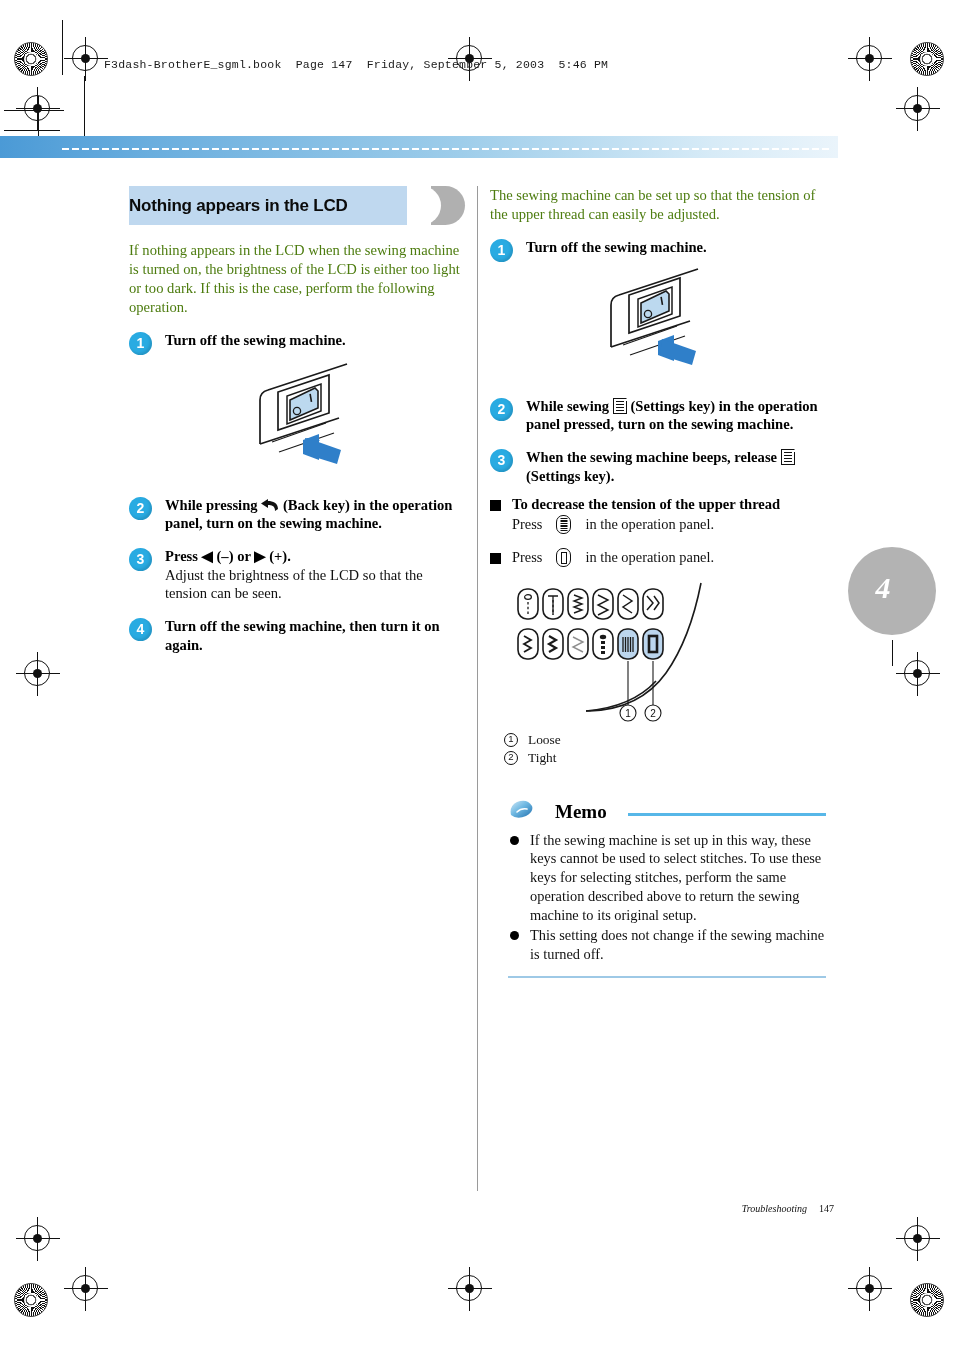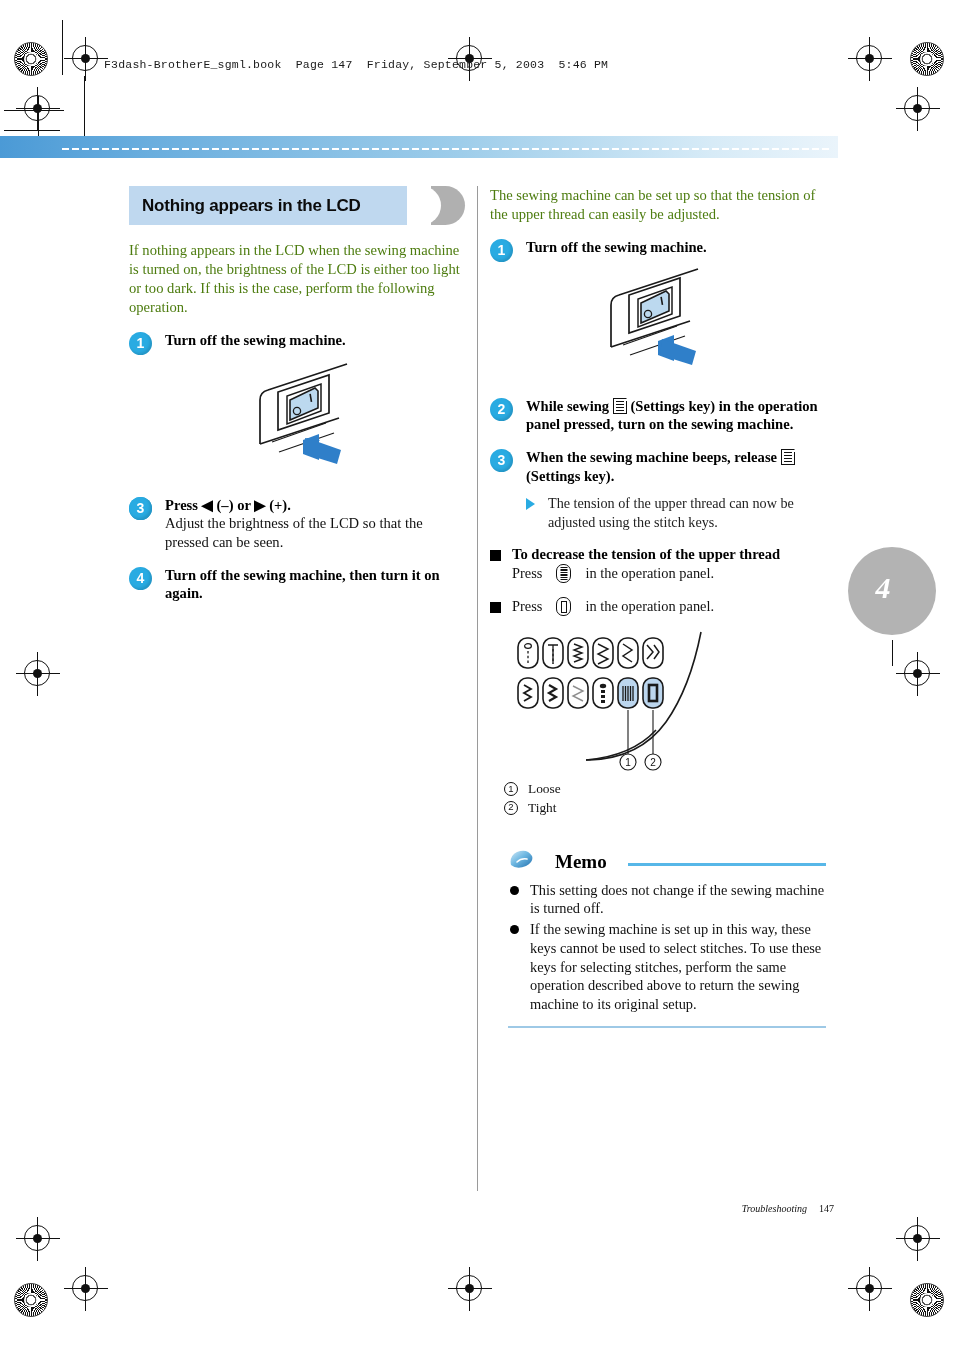--- a/index.html
+++ b/index.html
@@ -60,21 +60,21 @@
   .col-left  { position:absolute; left:129px; top:186px; width:336px; }
   .col-right { position:absolute; left:490px; top:186px; width:336px; }
   .col-divider {
     position:absolute; left:477px; top:186px; width:1px; height:1005px;
     background:#9a9a9a;
   }
 
   
   .heading { position:relative; height:auto; margin-bottom:16px; }
   .heading-bar {
-    background:#bfd8ef; padding:9px 12px 9px 13px;
+    background:#bfd8ef; padding:9px 12px 9px 0;
     min-height:37px; display:flex; align-items:center;
     border-radius:0;
   }
   .heading-bar h2 {
     margin:0; font-size:17px; font-weight:bold; line-height:1.24;
     font-family:"Liberation Sans", sans-serif; color:#0b0b0b;
     letter-spacing:-0.2px;
   }
   .chev {
     position:absolute; top:0; height:100%; width:34px;
@@ -332,26 +332,35 @@
       <g>
         <path d="M207 104 L185 90 L191 84 L176 82 L178 96 L184 90 L205 104 Z" fill="#2f7fc9"></path>
         <path d="M178 82 L176 98 L208 108 L212 94 Z" fill="#2f7fc9"></path>
         <path d="M174 84 L190 78 L190 104 L174 98 Z" fill="#2f7fc9"></path>
       </g>
     </svg>
   </div>
 
   <div class="step" style="margin-bottom:14px;">
     <div class="step-num">2</div>
+    <div class="step-title">
+      <span>While pressing</span>
+      <span class="backkey">
+        <svg width="18" height="14" viewBox="0 0 18 14" xmlns="http://www.w3.org/2000/svg">
+          <path d="M17 10 C17 4 12 2 7 2 L7 0 L0 4.5 L7 9 L7 6 C11 6 14 7 14 12 Z" fill="#111"></path>
+        </svg>
+      </span>
+      <span>(Back key) in the operation panel, turn on the sewing machine.</span>
+    </div>
   </div>
 
   <div class="step" style="margin-bottom:14px;">
     <div class="step-num">3</div>
     <div class="step-title">Press ◀ (–) or ▶ (+).</div>
-    <div class="step-sub">Adjust the brightness of the LCD so that the pressed can be seen.</div>
+    <div class="step-sub">Adjust the brightness of the LCD so that the tension can be seen.</div>
   </div>
 
   <div class="step">
     <div class="step-num">4</div>
     <div class="step-title">Turn off the sewing machine, then turn it on again.</div>
   </div>
 
 </div>
 
 <div class="col-right">
@@ -403,24 +412,20 @@
 
   <div class="step" style="margin-bottom:2px;">
     <div class="step-num">3</div>
     <div class="step-title">
       <span>When the sewing machine beeps, release</span>
       <span class="settingskey"></span>
       <span>(Settings key).</span>
     </div>
   </div>
 
-  <div class="result">
-    <span class="tri"></span>
-    <span>The tension of the upper thread can now be adjusted using the stitch keys.</span>
-  </div>
 
   <div class="sqsec">
     <span class="sq"></span>
     <div class="sqtitle">To decrease the tension of the upper thread</div>
     <div class="sqbody">
       <span>Press</span>
       <span class="keyicon">
           <span class="dense"></span>
         </span>
       <span>in the operation panel.</span>
@@ -550,25 +555,25 @@
           <path d="M3 16 Q1 7 9 3 Q19 -1 24 7 Q26 13 18 17 Q9 21 3 16 Z" fill="url(#mg)"></path>
           <path d="M9 13 Q13 9 19 10" fill="none" stroke="#ffffff" stroke-width="1.6" stroke-linecap="round"></path>
         </svg>
       </span>
       <span class="memo-title">Memo</span>
       <span class="memo-rule"></span>
     </div>
     <ul class="memo-list" style="margin-left:18px;">
       <li>
         <span class="dot"></span>
-        <span>This setting does not change if the sewing machine is turned off.</span>
+        <span>If the sewing machine is set up in this way, these keys cannot be used to select stitches. To use these keys for selecting stitches, perform the same operation described above to return the sewing machine to its original setup.</span>
       </li>
       <li>
         <span class="dot"></span>
-        <span>If the sewing machine is set up in this way, these keys cannot be used to select stitches. To use these keys for selecting stitches, perform the same operation described above to return the sewing machine to its original setup.</span>
+        <span>This setting does not change if the sewing machine is turned off.</span>
       </li>
     </ul>
     <div class="memo-bottom" style="margin-left:18px;"></div>
   </div>
 
 </div>
 
 <div class="footer">
   <i>Troubleshooting</i><b>147</b>
 </div>

